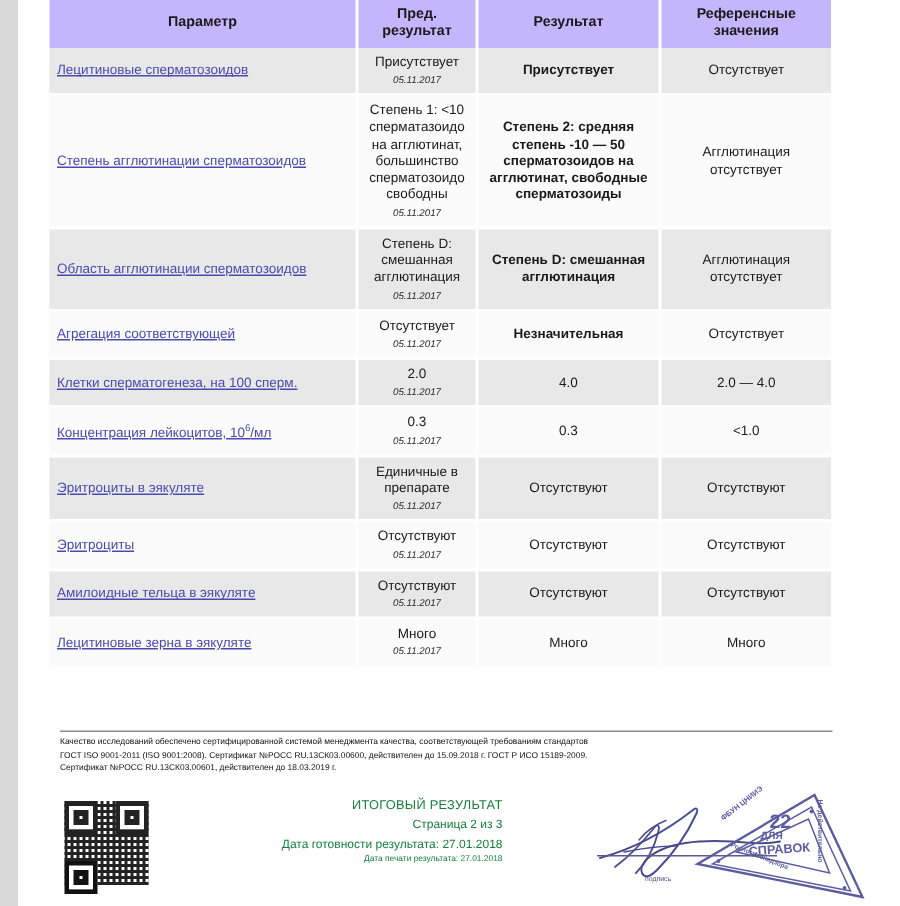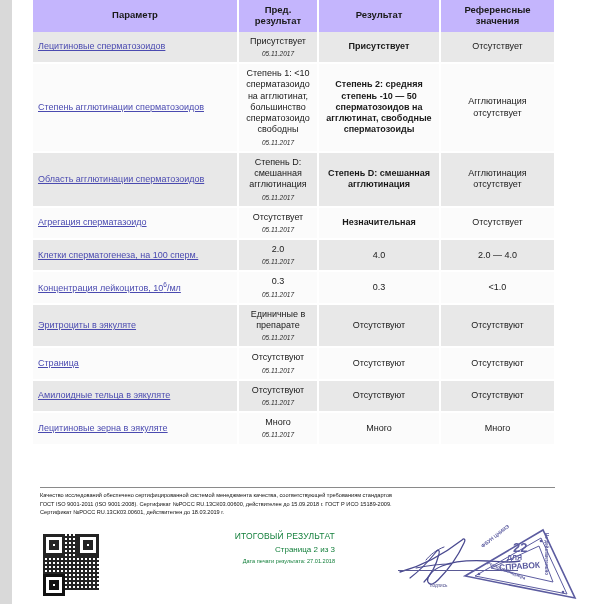--- a/index.html
+++ b/index.html
@@ -323,21 +323,21 @@
         <tr class="odd">
           <td class="cell-param"><span class="param-link">Область агглютинации сперматозоидов</span></td>
           <td class="cell-prev">
             <span class="pv">Степень D: смешанная агглютинация</span>
             <span class="dt">05.11.2017</span>
           </td>
           <td class="cell-result">Степень D: смешанная агглютинация</td>
           <td class="cell-ref">Агглютинация отсутствует</td>
         </tr>
         <tr class="even">
-          <td class="cell-param"><span class="param-link">Агрегация сперматазоидо</span></td>
+          <td class="cell-param"><span class="param-link">Агрегация соответствующей</span></td>
           <td class="cell-prev">
             <span class="pv">Отсутствует</span>
             <span class="dt">05.11.2017</span>
           </td>
           <td class="cell-result">Незначительная</td>
           <td class="cell-ref">Отсутствует</td>
         </tr>
         <tr class="odd">
           <td class="cell-param"><span class="param-link">Клетки сперматогенеза, на 100 сперм.</span></td>
           <td class="cell-prev">
@@ -359,21 +359,21 @@
         <tr class="odd">
           <td class="cell-param"><span class="param-link">Эритроциты в эякуляте</span></td>
           <td class="cell-prev">
             <span class="pv">Единичные в препарате</span>
             <span class="dt">05.11.2017</span>
           </td>
           <td class="cell-result plain">Отсутствуют</td>
           <td class="cell-ref">Отсутствуют</td>
         </tr>
         <tr class="even">
-          <td class="cell-param"><span class="param-link">Страница</span></td>
+          <td class="cell-param"><span class="param-link">Эритроциты</span></td>
           <td class="cell-prev">
             <span class="pv">Отсутствуют</span>
             <span class="dt">05.11.2017</span>
           </td>
           <td class="cell-result plain">Отсутствуют</td>
           <td class="cell-ref">Отсутствуют</td>
         </tr>
         <tr class="odd">
           <td class="cell-param"><span class="param-link">Амилоидные тельца в эякуляте</span></td>
           <td class="cell-prev">
@@ -402,20 +402,21 @@
     <div>ГОСТ ISO 9001-2011 (ISO 9001:2008). Сертификат №РОСС RU.13СК03.00600, действителен до 15.09.2018 г. ГОСТ Р ИСО 15189-2009.</div>
     <div>Сертификат №РОСС RU.13СК03.00601, действителен до 18.03.2019 г.</div>
   </div>
 
   <div class="qr"></div>
   <div class="qr-bl"></div>
 
   <div class="summary">
     <div class="final">ИТОГОВЫЙ РЕЗУЛЬТАТ</div>
     <div class="page-no">Страница 2 из 3</div>
+    <div class="ready">Дата готовности результата: 27.01.2018</div>
     <div class="printed">Дата печати результата: 27.01.2018</div>
   </div>
 
   <div class="issued-by">Результат выдал:</div>
 
   <svg class="signature" viewBox="0 0 130 62">
     <path d="M8 42 C30 36, 52 24, 70 10 C72 8, 74 9, 72 13 C66 26, 56 40, 46 50 C42 54, 38 56, 36 52 C34 47, 40 40, 50 36 C62 31, 78 30, 96 31 C108 32, 118 33, 128 31" fill="none" stroke="#4a4a90" stroke-width="1.3" stroke-linecap="round"></path>
     <path d="M18 48 C26 42, 36 32, 44 22 C46 19, 48 20, 47 24 C44 36, 38 46, 32 52" fill="none" stroke="#4a4a90" stroke-width="1.2" stroke-linecap="round"></path>
     <path d="M24 38 C34 36, 46 34, 58 34" fill="none" stroke="#4a4a90" stroke-width="1.1" stroke-linecap="round"></path>
     <path d="M34 30 C38 25, 44 20, 52 17" fill="none" stroke="#4a4a90" stroke-width="1" stroke-linecap="round"></path>

